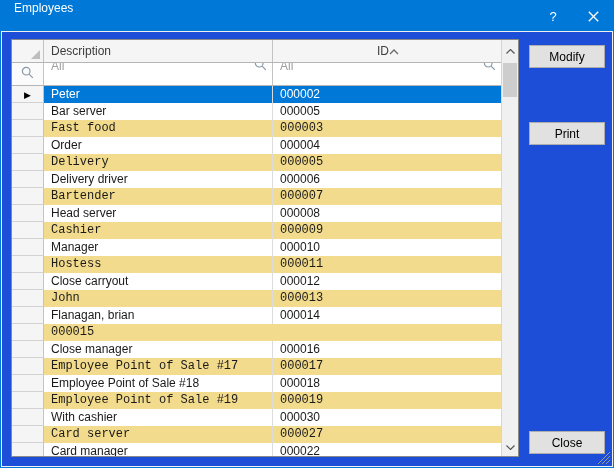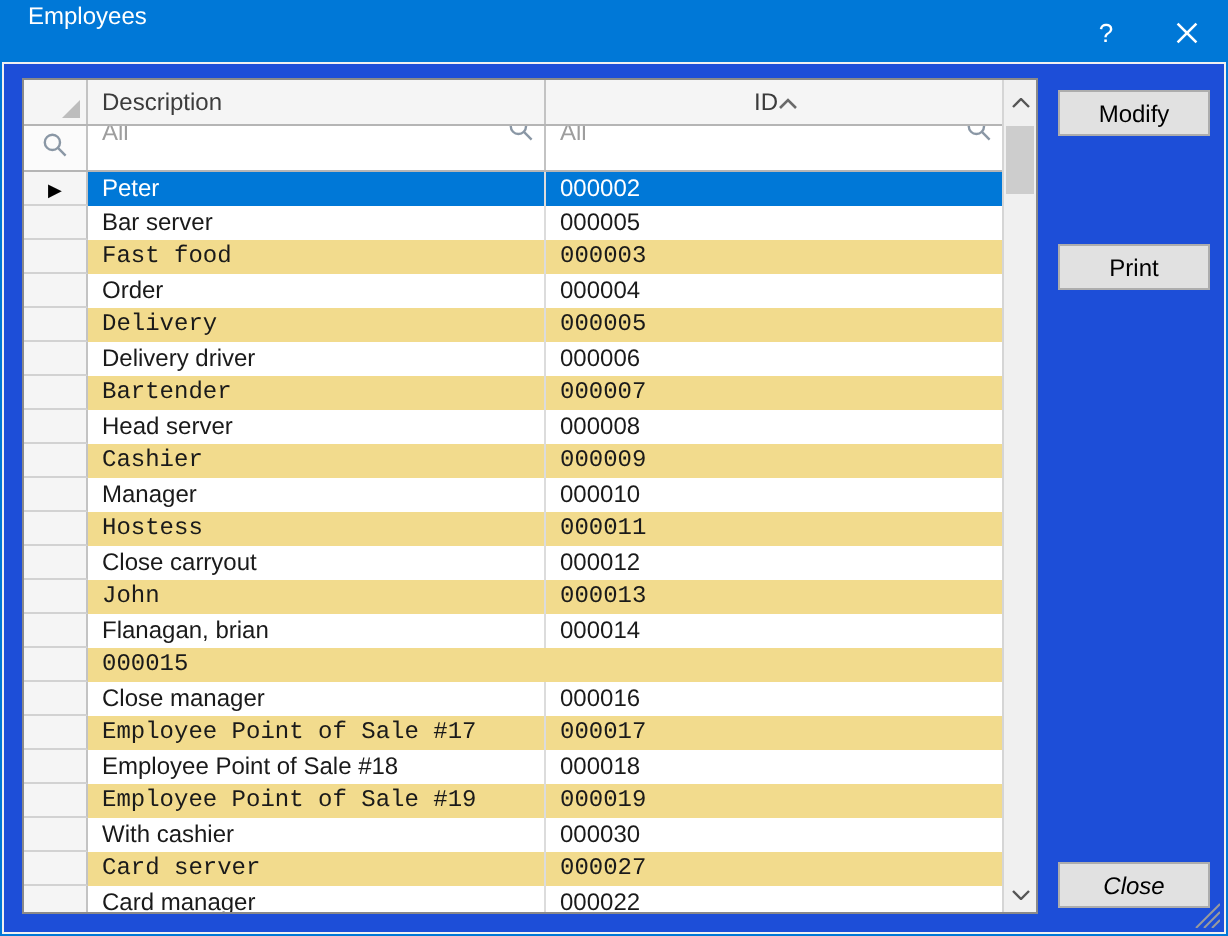--- a/index.html
+++ b/index.html
@@ -48,21 +48,21 @@
   .vscroll{width:17px;background:#f0f0f0;border-left:1px solid #d5d5d5;position:relative;flex:none;}
   .sb-btn{position:absolute;left:0;width:100%;height:20px;display:flex;align-items:center;justify-content:center;}
   .sb-up{top:0;}
   .sb-down{bottom:0;}
   .sb-thumb{position:absolute;left:1px;right:1px;top:23px;height:34px;background:#cdcdcd;}
 
   
   .btn{position:absolute;left:527px;width:76px;height:23px;background:#e1e1e1;border:1px solid #adadad;font-family:"Liberation Sans",sans-serif;font-size:12px;color:#000;text-align:center;line-height:21px;}
   .btn-modify{top:13px;}
   .btn-print{top:90px;}
-  .btn-close{top:399px;font-style:italic;}
+  .btn-close{top:399px;}
 
   .resize-grip{position:absolute;right:2px;bottom:2px;width:13px;height:13px;}
 </style>
 </head>
 <body>
 
 <div class="dialog">
 
   <div class="titlebar">
     <span class="title">Employees</span>

